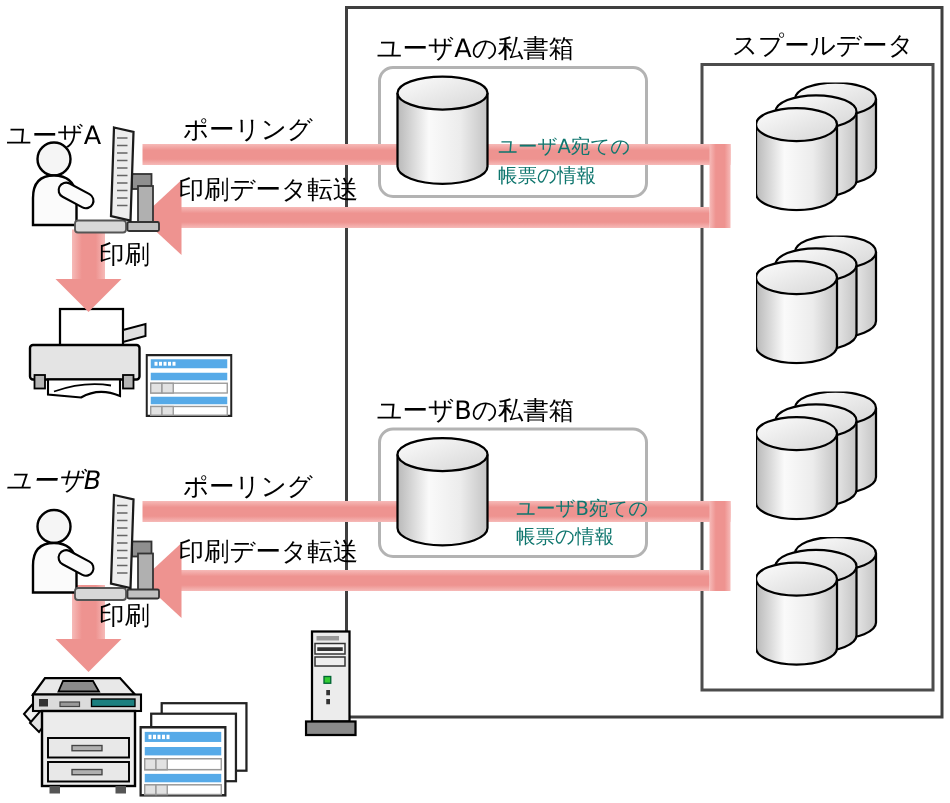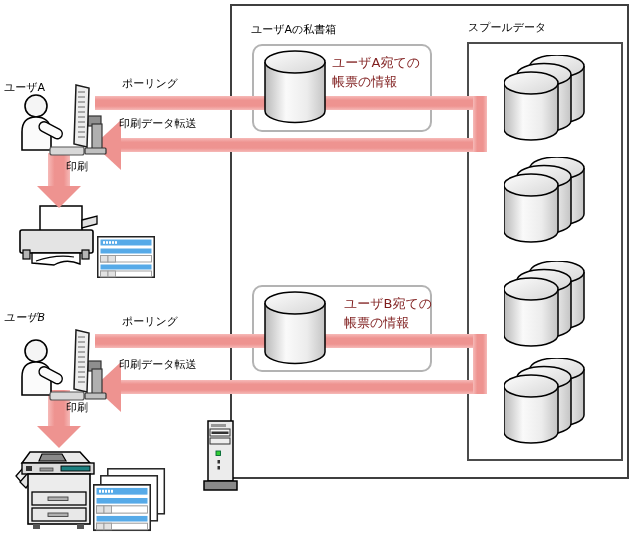--- a/index.html
+++ b/index.html
@@ -1,20 +1,20 @@
 <!DOCTYPE html>
 <html><head>
 <meta charset="utf-8">
 <style>
   html,body{margin:0;padding:0;background:#fff;}
   #stage{position:relative;width:633px;height:535px;background:#fff;overflow:hidden;
          font-family:"DejaVu Sans","Liberation Sans",sans-serif;}
   .abs{position:absolute;}
-  .lbl{position:absolute;font-size:11px;line-height:1.2;color:#000;white-space:nowrap;z-index:6;}
-  .desc{position:absolute;font-size:13px;line-height:19px;color:#7f1d1d;z-index:6;}
+  .lbl{position:absolute;font-size:17px;line-height:1.2;color:#000;white-space:nowrap;z-index:6;}
+  .desc{position:absolute;font-size:13px;line-height:19px;color:#0f766e;z-index:6;margin-top:36px;}
   .box{position:absolute;background:transparent;}
   .outer-rect{border:2px solid #3f3f3f;z-index:0;}
   .spool-box{border:2px solid #4c4c4c;z-index:0;}
   .mailbox{border:2px solid #b3b3b3;border-radius:10px;z-index:1;}
   .hbar{position:absolute;height:14px;z-index:3;
         background:linear-gradient(180deg,#f6bab8,#ee9390 30%,#ee9390 72%,#f6bab8);}
   .vbar{position:absolute;width:14px;z-index:3;
         background:linear-gradient(90deg,#f6bab8,#ee9390 30%,#ee9390 72%,#f6bab8);}
   .shaft{position:absolute;width:22px;z-index:3;
         background:linear-gradient(90deg,#f6bab8,#ee9390 30%,#ee9390 72%,#f6bab8);}
@@ -63,21 +63,21 @@
         <rect x="3.5" y="28.5" width="51" height="5" fill="#56aae8"></rect>
         <rect x="3.5" y="35" width="51" height="5.8" fill="#fff" stroke="#999" stroke-width="0.9"></rect>
         <rect x="3.5" y="35" width="7.5" height="5.8" fill="#e2e2e2" stroke="#999" stroke-width="0.9"></rect>
         <rect x="11" y="35" width="7.5" height="5.8" fill="#e2e2e2" stroke="#999" stroke-width="0.9"></rect>
       </g>
     </defs>
   </svg>
 
   <div class="box outer-rect" style="left:230px;top:4px;width:395px;height:471px;"></div>
   <div class="box spool-box" style="left:467px;top:42px;width:152px;height:415px;"></div>
-  <div class="lbl" style="left:468px;top:21px;">スプールデータ</div>
+  <div class="lbl" style="left:488px;top:21px;">スプールデータ</div>
 
   <svg class="abs z2" style="left:504px;top:55px;" width="88" height="86" viewBox="0 0 88 86">
     <use href="#cyl3d" x="26" y="0"></use>
       <use href="#cyl3d" x="13" y="8.5"></use>
       <use href="#cyl3d" x="0" y="17"></use>
   </svg>
   <svg class="abs z2" style="left:504px;top:157px;" width="88" height="86" viewBox="0 0 88 86">
     <use href="#cyl3d" x="26" y="0"></use>
       <use href="#cyl3d" x="13" y="8.5"></use>
       <use href="#cyl3d" x="0" y="17"></use>
@@ -97,20 +97,21 @@
   <div class="box mailbox" style="left:252px;top:44px;width:176px;height:84px;"></div>
   <svg class="abs z4" style="left:264px;top:50px;" width="62" height="74" viewBox="0 0 62 74">
     <path d="M1 12 L1 61 A30 11.5 0 0 0 61 61 L61 12" fill="url(#cylG)" stroke="#000" stroke-width="1.5"></path>
     <ellipse cx="31" cy="12" rx="30" ry="11" fill="url(#topG)" stroke="#000" stroke-width="1.5"></ellipse>
   </svg>
   <div class="desc" style="left:332px;top:53px;">
     <div>ユーザA宛ての</div>
     <div>帳票の情報</div>
   </div>
 
+  <div class="lbl" style="left:251px;top:264px;">ユーザBの私書箱</div>
   <div class="box mailbox" style="left:252px;top:285px;width:176px;height:83px;"></div>
   <svg class="abs z4" style="left:264px;top:291px;" width="62" height="74" viewBox="0 0 62 74">
     <path d="M1 12 L1 61 A30 11.5 0 0 0 61 61 L61 12" fill="url(#cylG)" stroke="#000" stroke-width="1.5"></path>
     <ellipse cx="31" cy="12" rx="30" ry="11" fill="url(#topG)" stroke="#000" stroke-width="1.5"></ellipse>
   </svg>
   <div class="desc" style="left:344px;top:294px;">
     <div>ユーザB宛ての</div>
     <div>帳票の情報</div>
   </div>
 

